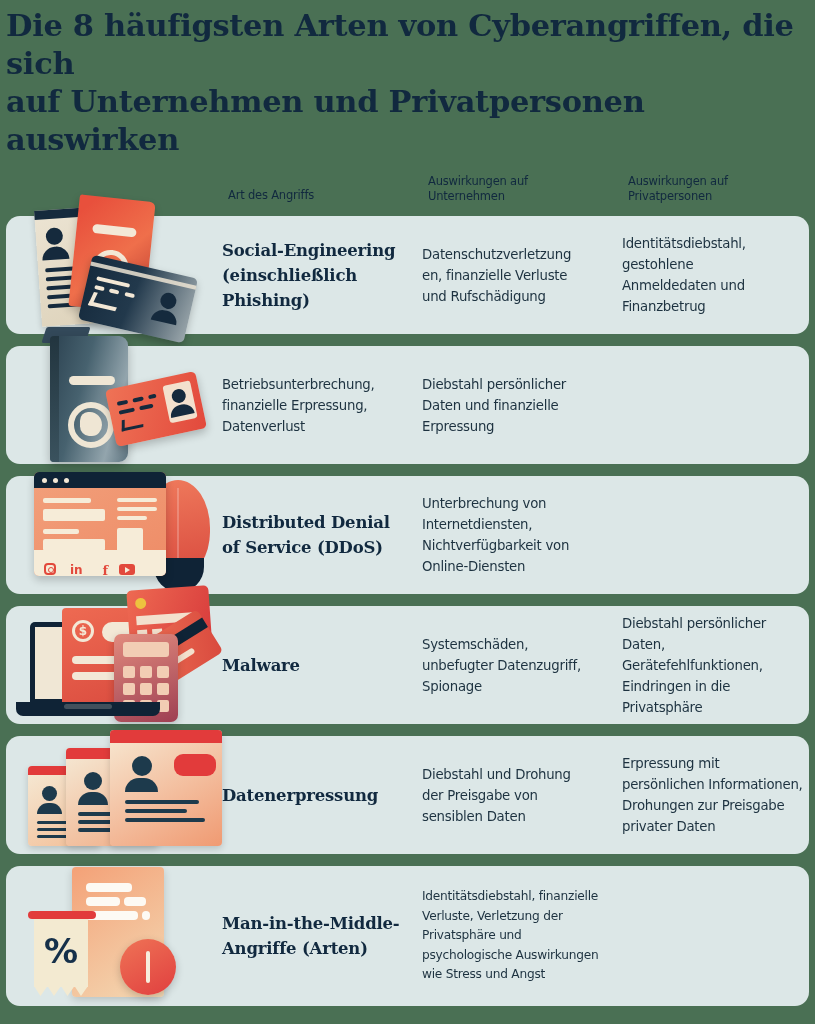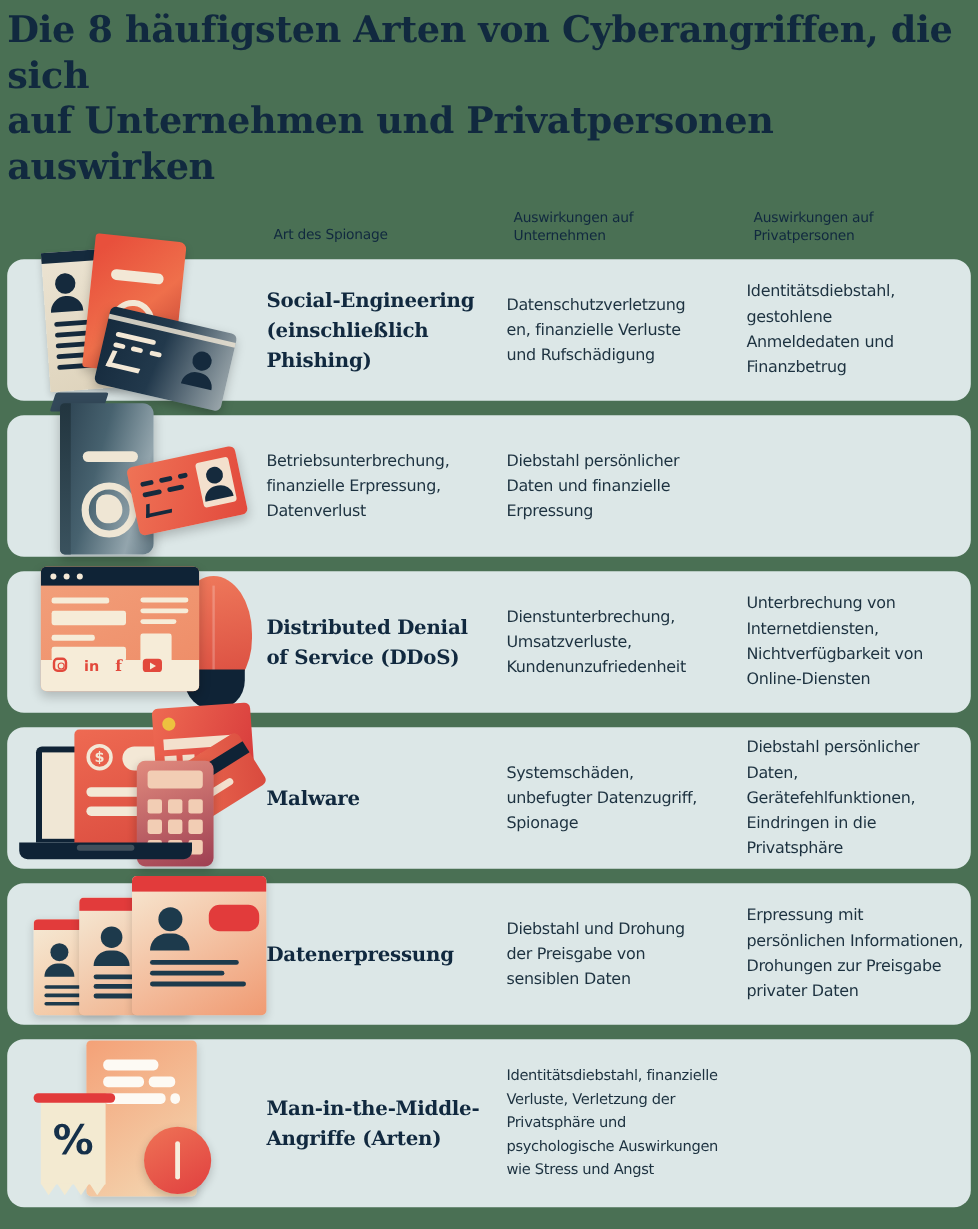--- a/index.html
+++ b/index.html
@@ -172,21 +172,21 @@
   .r3 .browser {
     left: 28px; top: 12px; width: 132px; height: 104px; border-radius: 5px;
     background: linear-gradient(150deg,#f2a07b,#ee8b66);
     box-shadow: 0 4px 9px rgba(0,0,0,.2);
     overflow: hidden;
   }
   .r3 .bw-bar { left:0; top:0; width:100%; height:16px; background:#0f2336; }
   .r3 .dot { top: 6px; width: 5px; height: 5px; border-radius: 50%; background: #f3e8d6; }
   .r3 .bw-blk { background: #f6ecd8; border-radius: 2px; }
   .r3 .bw-foot { left: 0; bottom: 0; width: 100%; height: 26px; background: #f6ecd8; }
-  .r3 .soc { bottom: 16px; width: 12px; height: 12px; }
+  .r3 .soc { bottom: 1px; width: 12px; height: 12px; text-align: right; }
   .r3 .soc-ig { left: 10px; border: 2px solid #e2493c; border-radius: 4px; }
   .r3 .soc-ig::after { content:''; position:absolute; left:2px; top:2px; width:4px; height:4px; border:1.5px solid #e2493c; border-radius:50%; }
   .r3 .soc-li { left: 36px; color: #e2493c; font: bold 12px "DejaVu Sans", sans-serif; }
   .r3 .soc-fb { left: 62px; color: #e2493c; font: bold 13px "DejaVu Serif", serif; }
   .r3 .soc-yt { left: 85px; width: 16px; height: 11px; background: #e2493c; border-radius: 3px; }
   .r3 .soc-yt::after { content:''; position:absolute; left:6px; top:2.5px; border-left:5px solid #f6ecd8; border-top:3px solid transparent; border-bottom:3px solid transparent; }
 
   
   .r4 .lap-screen { left: 24px; top: 32px; width: 116px; height: 80px; background: #0f2336; border-radius: 5px 5px 0 0; }
   .r4 .lap-inner { left: 29px; top: 37px; width: 106px; height: 72px; background: #f0e7d5; }
@@ -257,21 +257,21 @@
   }
   .r6 .info-i { left: 26px; top: 12px; width: 4px; height: 32px; border-radius: 2px; background: #f7eedd; }
 </style>
 </head>
 <body>
 
 <h1 class="page-title">Die 8 häufigsten Arten von Cyberangriffen, die sich
 auf Unternehmen und Privatpersonen auswirken</h1>
 
 <div class="col-headers">
-  <div class="col-header ch-1">Art des Spionage</div>
+  <div class="col-header ch-1">Art des Angriffs</div>
   <div class="col-header ch-2">Auswirkungen auf
 Unternehmen</div>
   <div class="col-header ch-3">Auswirkungen auf
 Privatpersonen</div>
 </div>
 
 <div class="rows">
 
   <div class="row r1">
     <div class="art">
@@ -369,23 +369,20 @@
           <div class="sh bw-foot"></div>
           <div class="sh soc soc-ig"></div>
           <div class="sh soc soc-li">in</div>
           <div class="sh soc soc-fb">f</div>
           <div class="sh soc soc-yt"></div>
         </div>
       </div>
     </div>
     <div class="name">Distributed Denial
 of Service (DDoS)</div>
-    <div class="impact">Dienstunterbrechung,
-Umsatzverluste,
-Kundenunzufriedenheit</div>
     <div class="impact">Unterbrechung von
 Internetdiensten,
 Nichtverfügbarkeit von
 Online-Diensten</div>
   </div>
 
   <div class="row r4">
     <div class="art">
       <div class="stage">
         <div class="sh lap-screen"></div>

